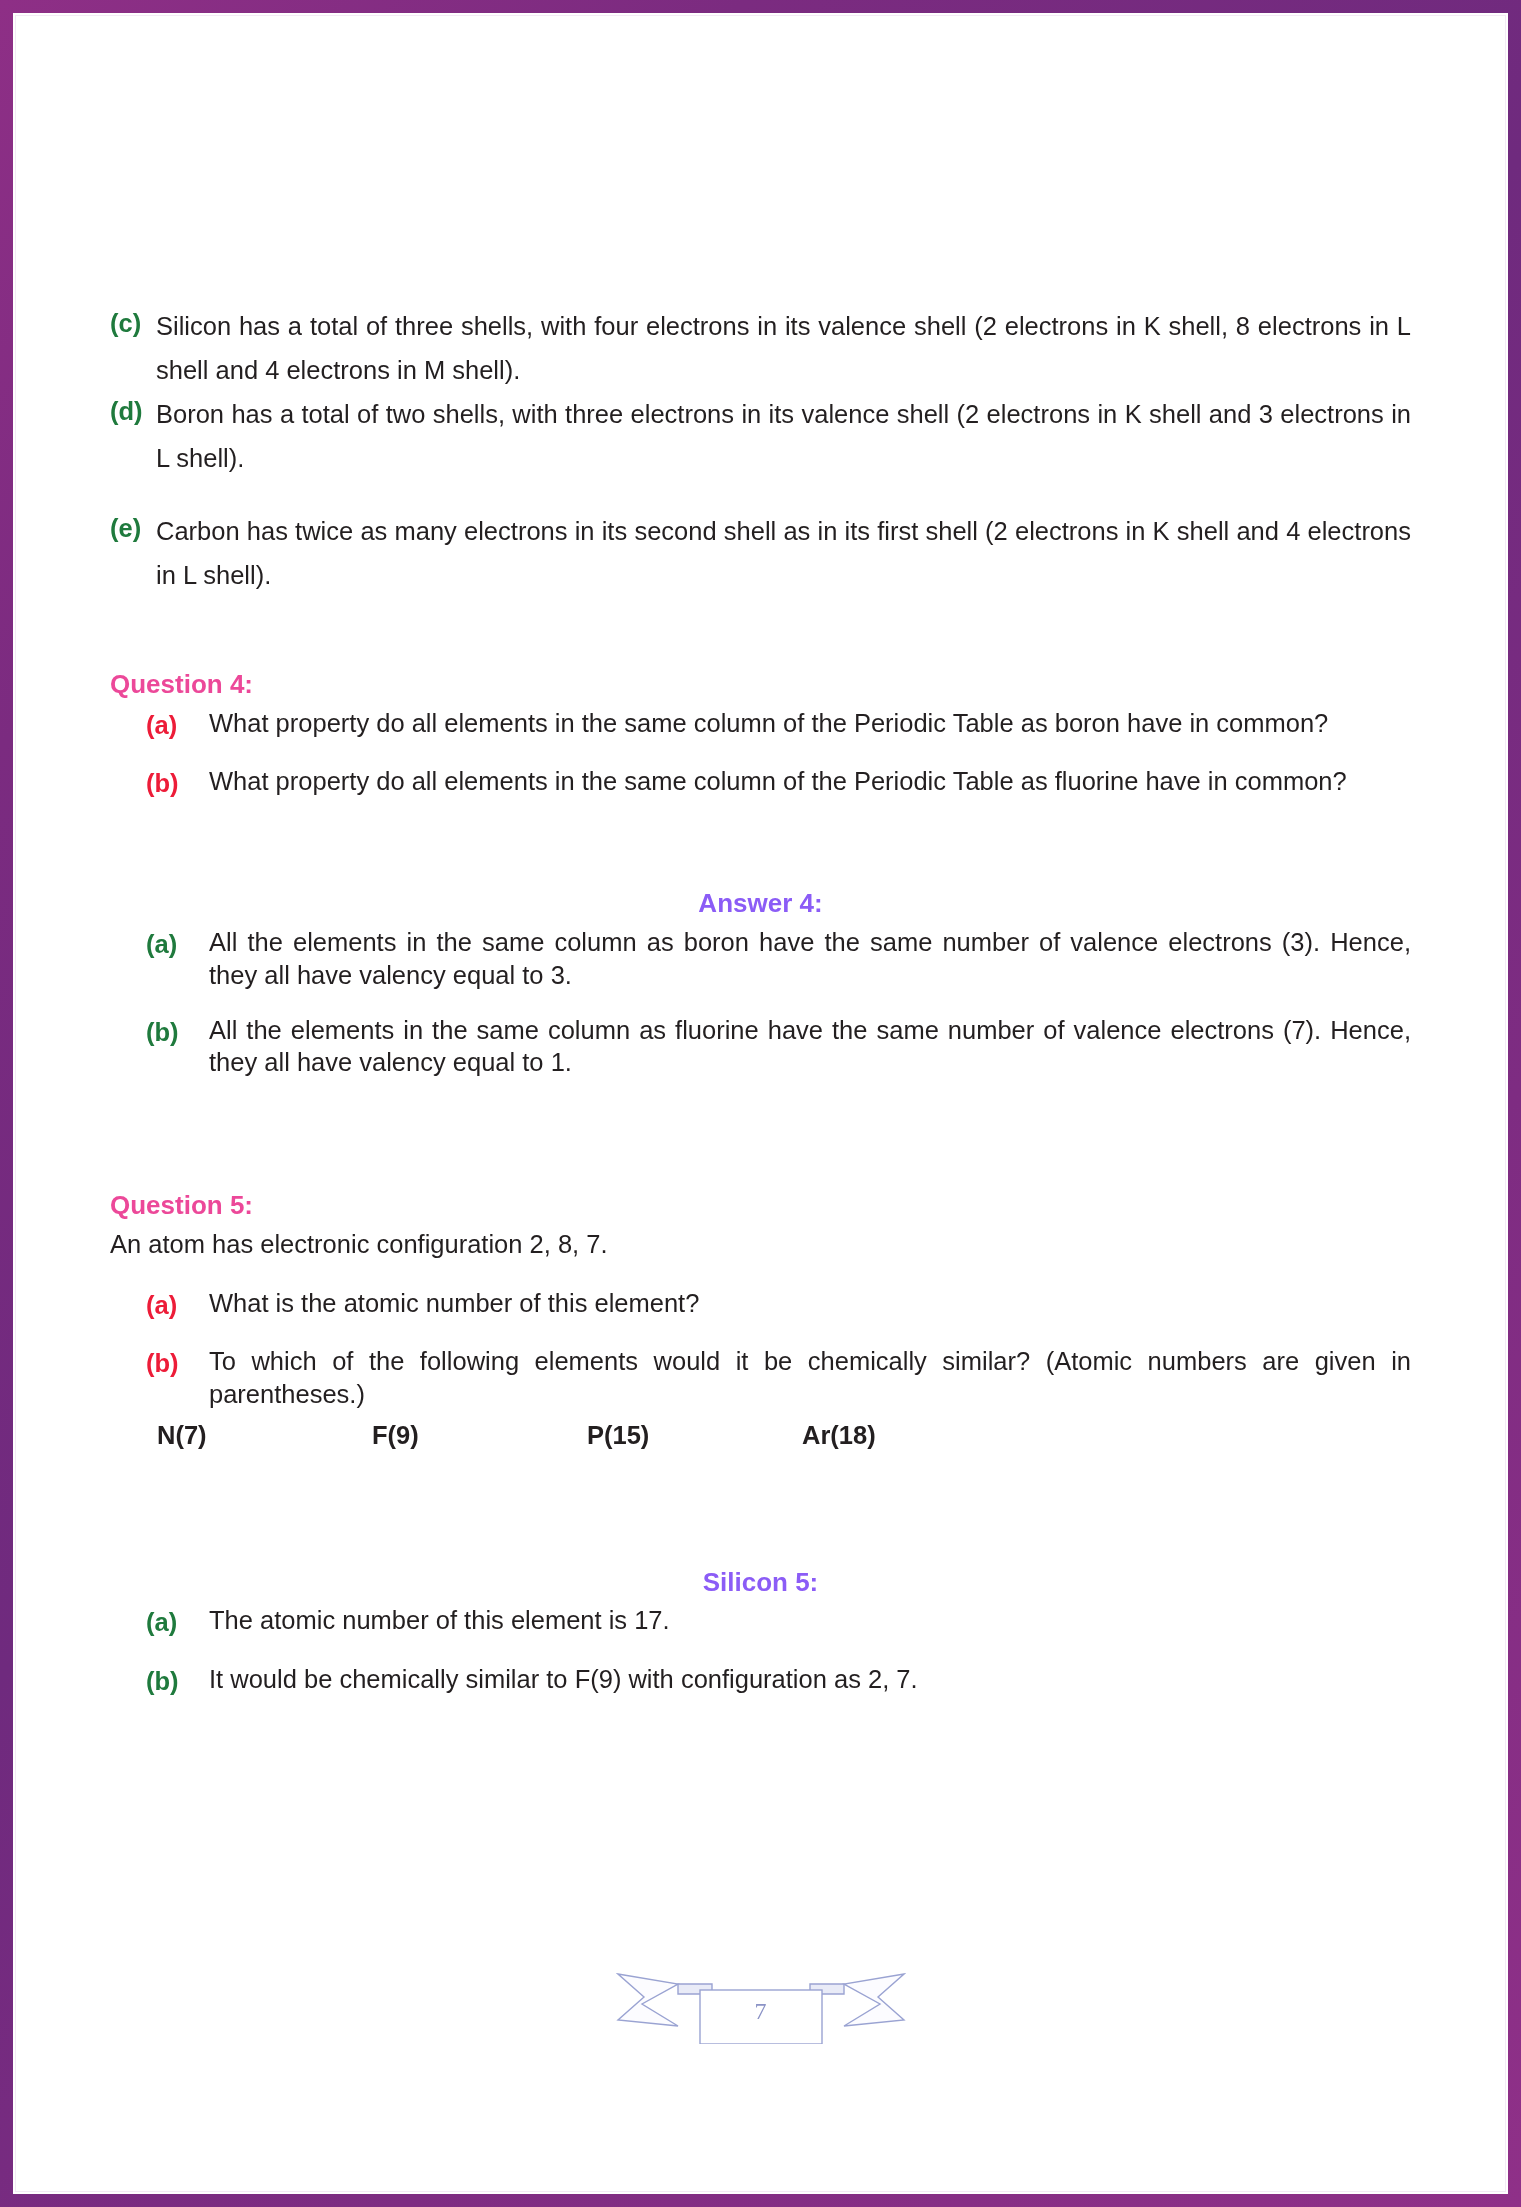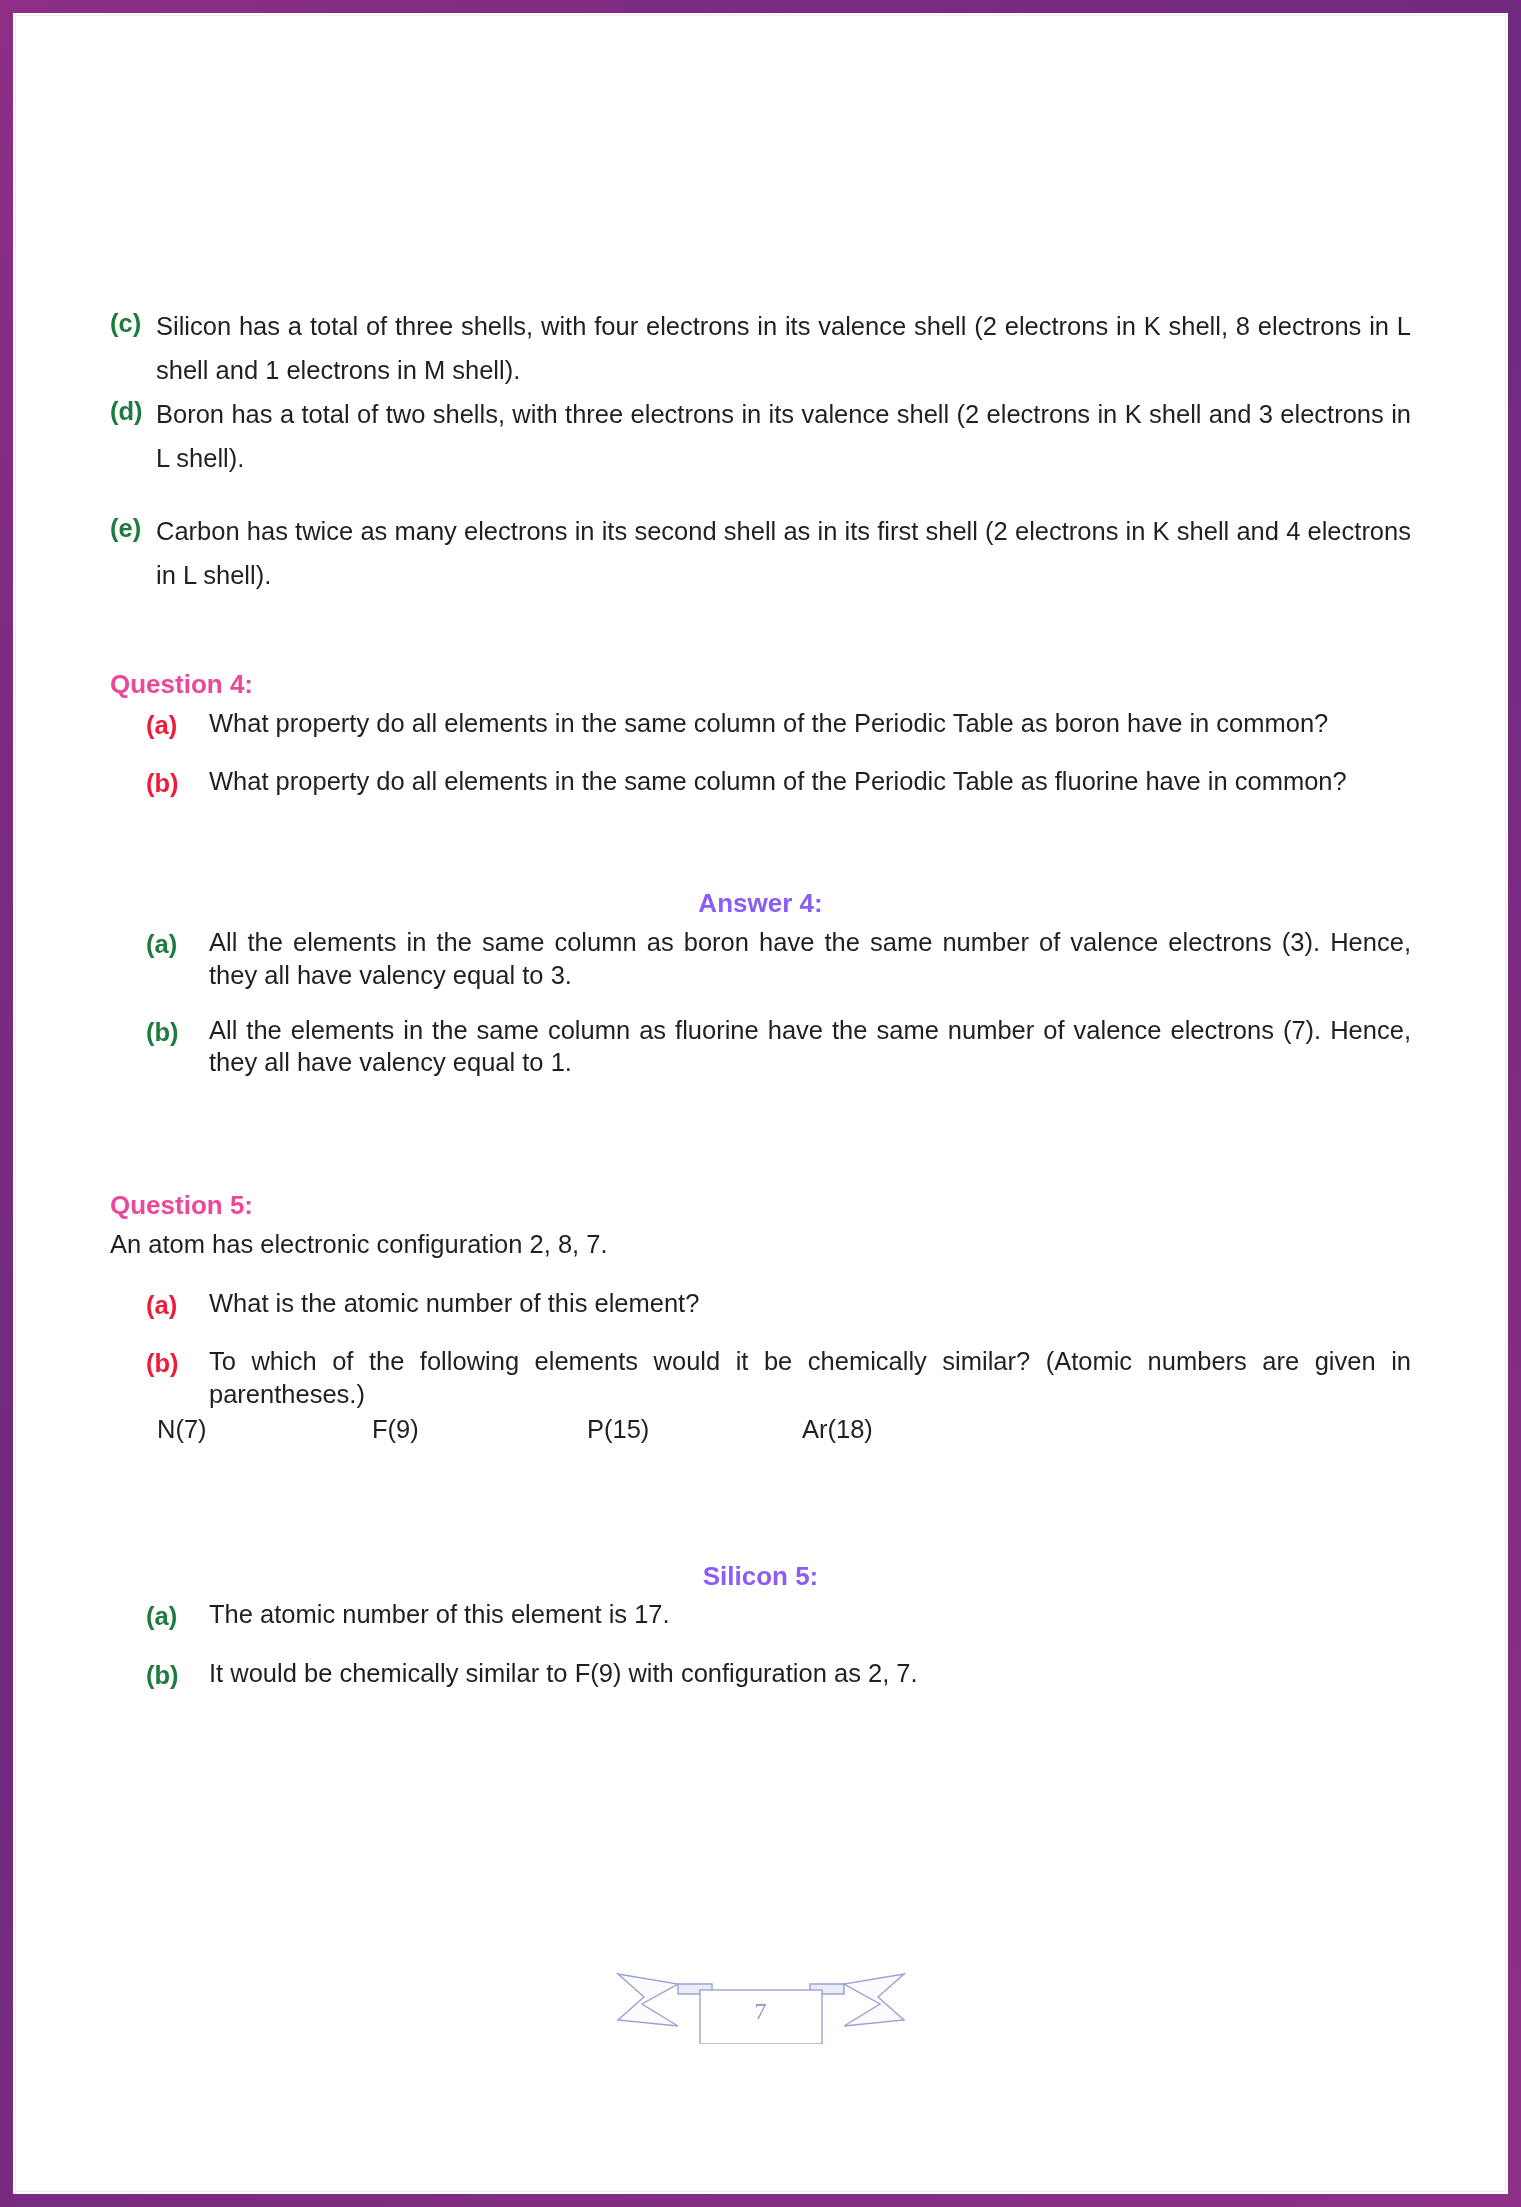--- a/index.html
+++ b/index.html
@@ -99,21 +99,22 @@
 
   .q5-lead {
     margin: 0;
     line-height: 1.3;
   }
   .q5-lead-gap { height: 26px; }
 
   .elements-row {
     display: flex;
     padding-left: 47px;
-    margin-top: 1px;
+    margin-top: 7px;
+    font-weight: bold;
   }
   .elements-row .el {
     width: 215px;
     flex: 0 0 auto;
   }
 
   
   .ribbon-wrap {
     position: absolute;
     left: 0;
@@ -145,21 +146,21 @@
 
 <div class="page">
   <div class="frame-outer">
     <div class="frame-inner">
 
       <div class="content body-text">
 
         <div class="group-top">
           <div class="item">
             <span class="label lbl-green">(c)</span>
-            <span class="text">Silicon has a total of three shells, with four electrons in its valence shell (2 electrons in K shell, 8 electrons in L shell and 1 electrons in M shell).</span>
+            <span class="text">Silicon has a total of three shells, with four electrons in its valence shell (2 electrons in K shell, 8 electrons in L shell and 4 electrons in M shell).</span>
           </div>
           <div class="item">
             <span class="label lbl-green">(d)</span>
             <span class="text">Boron has a total of two shells, with three electrons in its valence shell (2 electrons in K shell and 3 electrons in L shell).</span>
           </div>
           <div class="spacer-e"></div>
           <div class="item">
             <span class="label lbl-green">(e)</span>
             <span class="text">Carbon has twice as many electrons in its second shell as in its first shell (2 electrons in K shell and 4 electrons in L shell).</span>
           </div>

